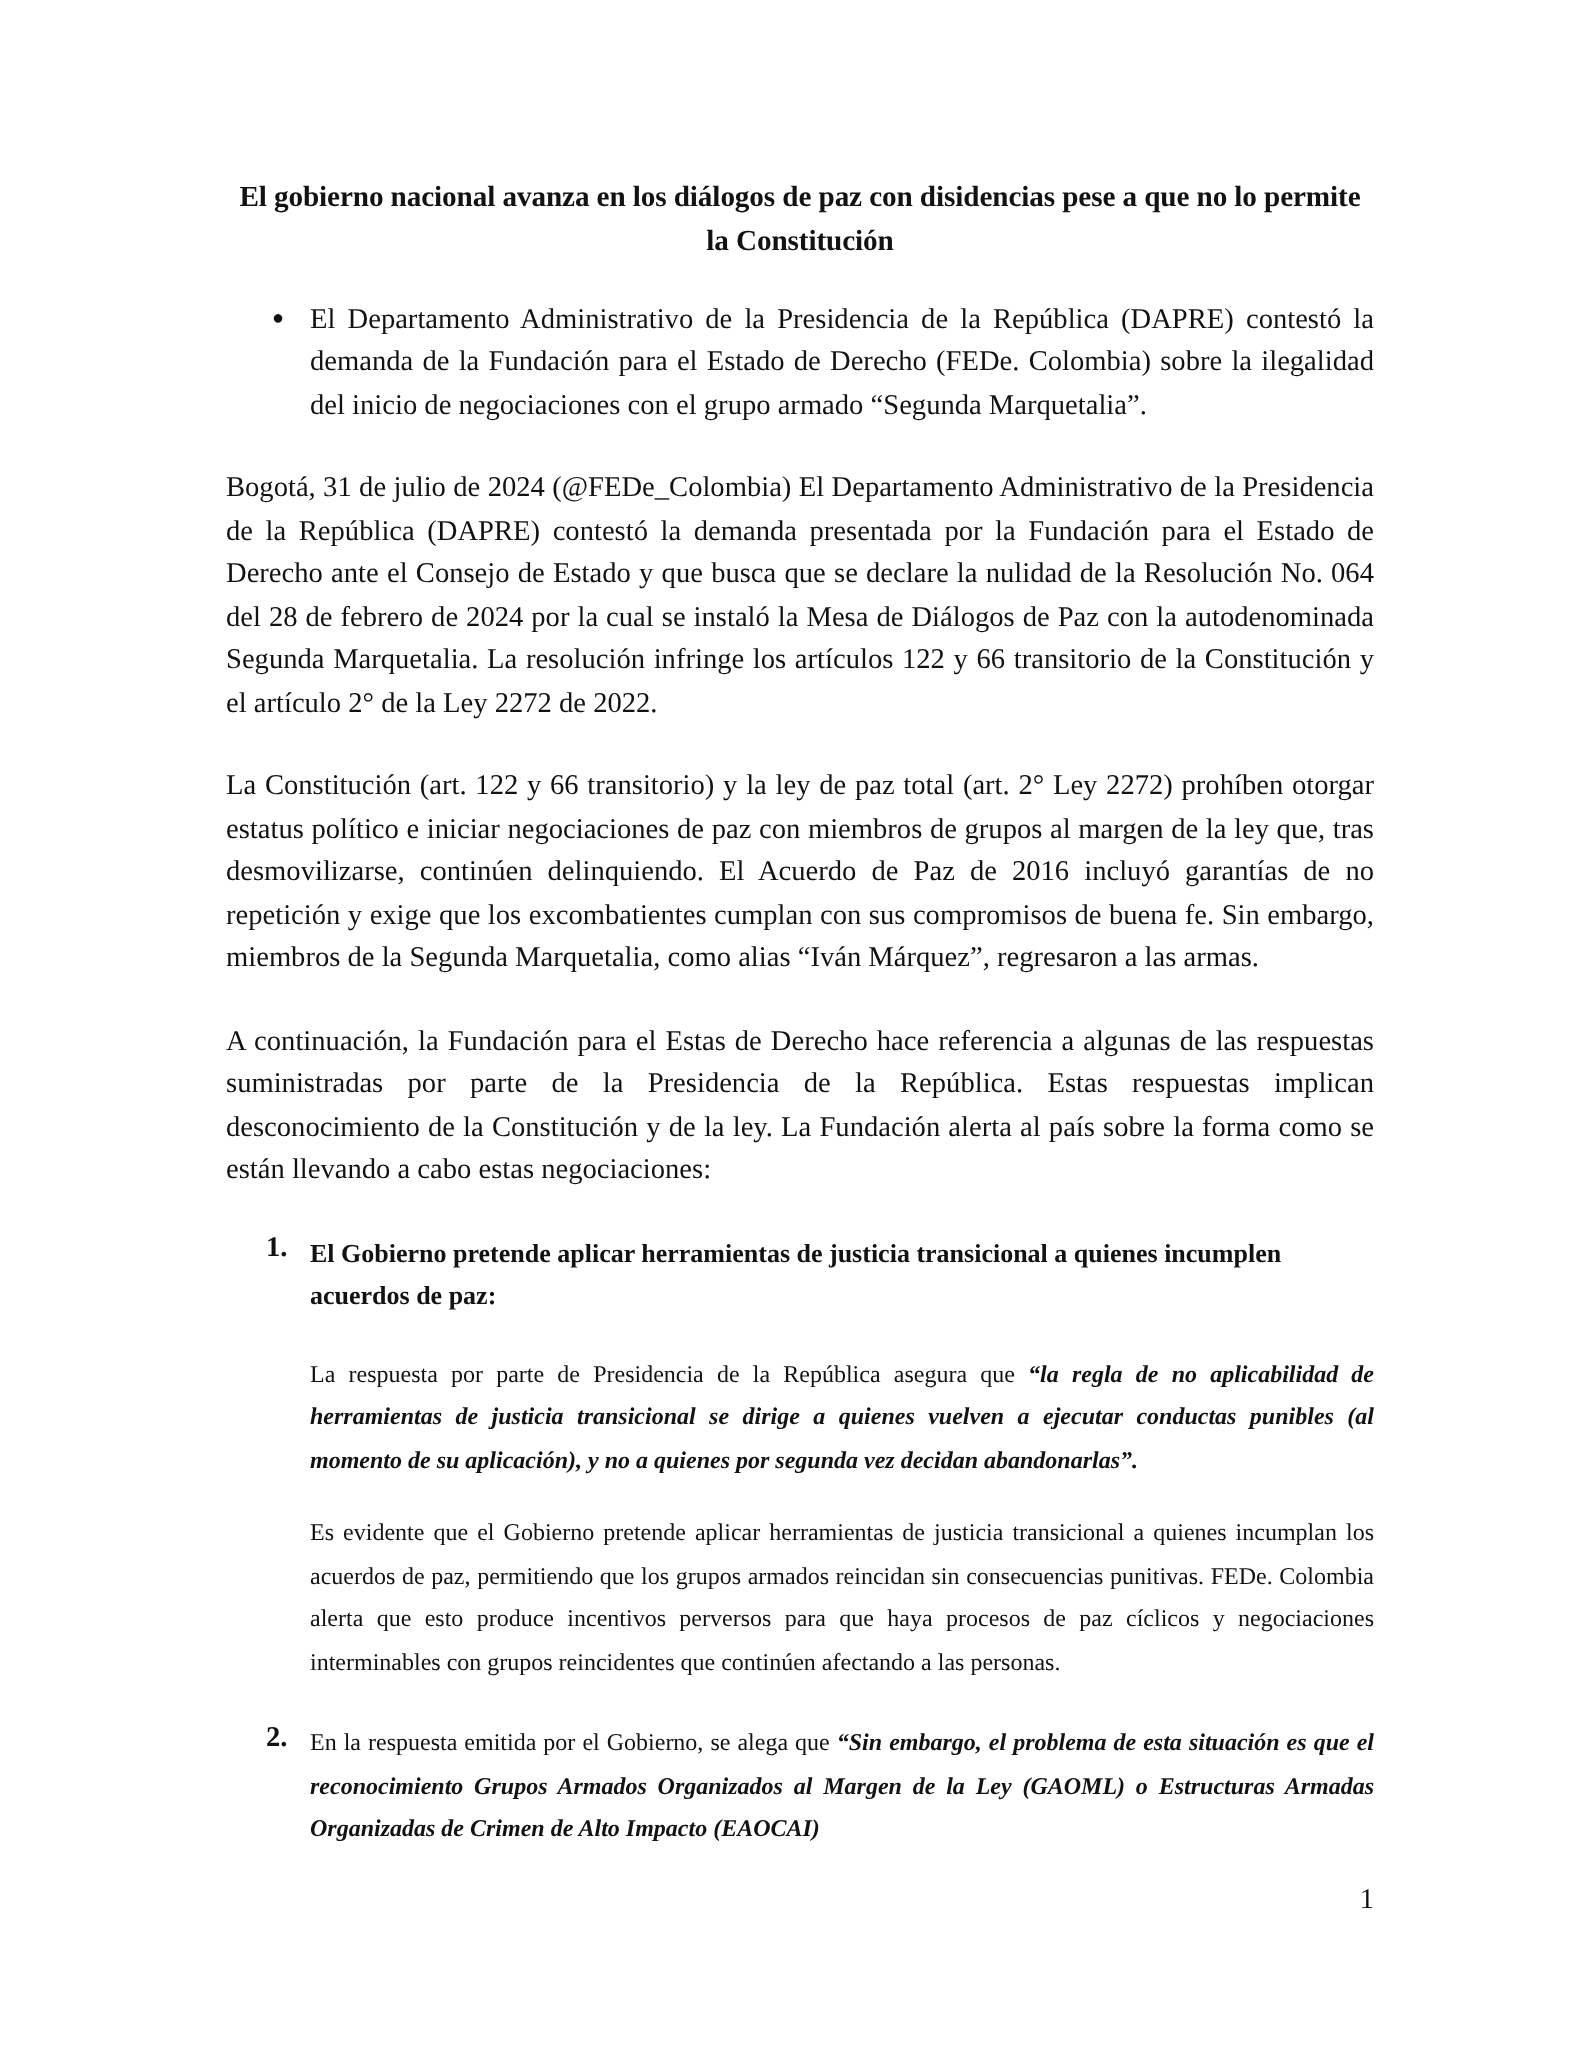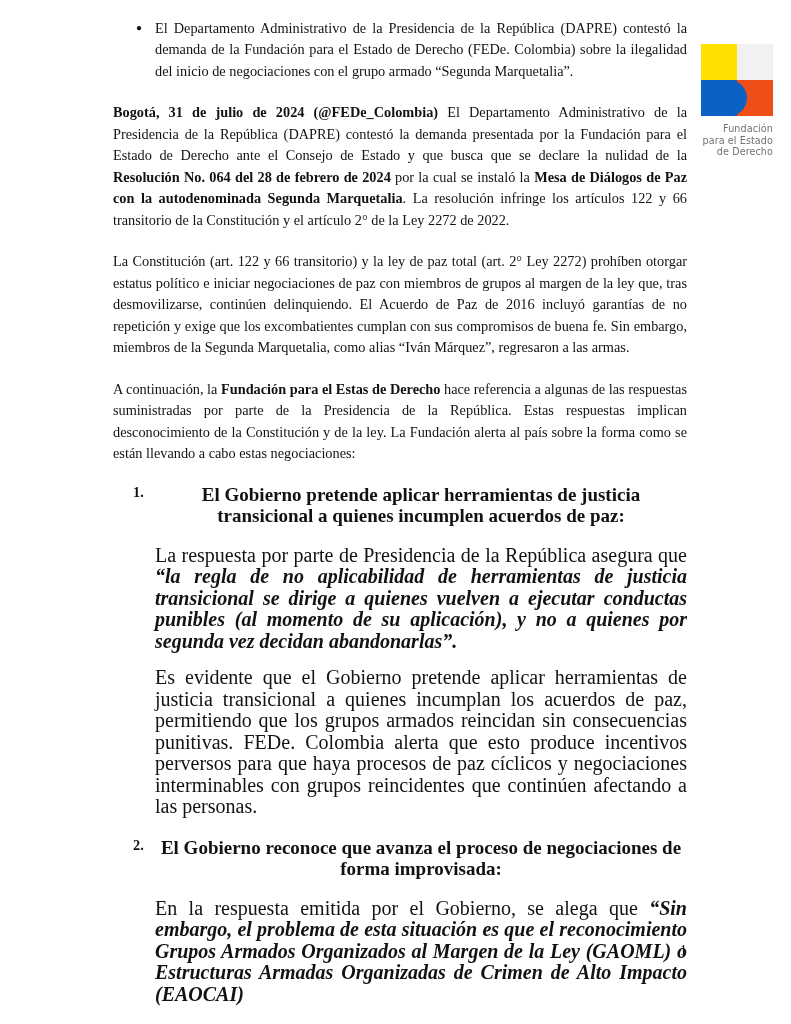--- a/index.html
+++ b/index.html
@@ -119,87 +119,73 @@
   ol.numbered > li::before {
     counter-increment: item;
     content: counter(item) ".";
     position: absolute;
     left: -22px;
     top: 0;
     font-size: 14.3px;
     font-weight: bold;
   }
   .item-head {
-    font-size: 19px;
+    font-size: 13px;
     line-height: 21.5px;
     font-weight: bold;
-    text-align: center;
+    text-align: left;
   }
   .sub-para {
     margin: 18px 0 0 0;
-    font-size: 20px;
+    font-size: 12px;
     line-height: 21.5px;
     text-align: justify;
   }
   .sub-para.gap { margin-top: 15px; }
 
-  b, .b { font-weight: bold; }
+  b, .b { font-weight: normal; }
   .bi { font-weight: bold; font-style: italic; }
 
   .page-number {
     position: absolute;
     left: 0;
     top: 941px;
     width: 687px;
     text-align: right;
     font-size: 14.3px;
     line-height: 18px;
   }
 </style>
 </head>
 <body>
 
 <div class="page">
 
-  <div class="logo-block">
-    <div class="logo-mark">
-      <div class="q q-tl" style="background:#FFE000;"></div>
-      <div class="q q-tr" style="background:#F1F1F1;"></div>
-      <div class="q q-bl" style="background:#0B61C4;"></div>
-      <div class="q q-br" style="background:#F04E17;"></div>
-      <div class="d-shape" style="background:#0B61C4;"></div>
-    </div>
-    <div class="logo-text">
-      <div>Fundación</div>
-      <div>para el Estado</div>
-      <div>de Derecho</div>
-    </div>
-  </div>
 
   <div class="doc">
 
+    <h1 class="doc-title">El gobierno nacional avanza en los diálogos de paz con disidencias pese a que no lo permite la Constitución</h1>
 
     <ul class="bullets">
       <li>El Departamento Administrativo de la Presidencia de la República (DAPRE) contestó la demanda de la Fundación para el Estado de Derecho (FEDe. Colombia) sobre la ilegalidad del inicio de negociaciones con el grupo armado “Segunda Marquetalia”.</li>
     </ul>
 
     <p class="para"><b>Bogotá, 31 de julio de 2024 (@FEDe_Colombia)</b><span> El Departamento Administrativo de la Presidencia de la República (DAPRE) contestó la demanda presentada por la Fundación para el Estado de Derecho ante el Consejo de Estado y que busca que se declare la nulidad de la </span><b>Resolución No. 064 del 28 de febrero de 2024</b><span> por la cual se instaló la </span><b>Mesa de Diálogos de Paz con la autodenominada Segunda Marquetalia</b><span>. La resolución infringe los artículos 122 y 66 transitorio de la Constitución y el artículo 2° de la Ley 2272 de 2022.</span></p>
 
     <p class="para">La Constitución (art. 122 y 66 transitorio) y la ley de paz total (art. 2° Ley 2272) prohíben otorgar estatus político e iniciar negociaciones de paz con miembros de grupos al margen de la ley que, tras desmovilizarse, continúen delinquiendo. El Acuerdo de Paz de 2016 incluyó garantías de no repetición y exige que los excombatientes cumplan con sus compromisos de buena fe. Sin embargo, miembros de la Segunda Marquetalia, como alias “Iván Márquez”, regresaron a las armas.</p>
 
     <p class="para"><span>A continuación, la </span><b>Fundación para el Estas de Derecho</b><span> hace referencia a algunas de las respuestas suministradas por parte de la Presidencia de la República. Estas respuestas implican desconocimiento de la Constitución y de la ley. La Fundación alerta al país sobre la forma como se están llevando a cabo estas negociaciones:</span></p>
 
     <ol class="numbered">
       <li>
         <div class="item-head">El Gobierno pretende aplicar herramientas de justicia transicional a quienes incumplen acuerdos de paz:</div>
         <p class="sub-para"><span>La respuesta por parte de Presidencia de la República asegura que </span><span class="bi">“la regla de no aplicabilidad de herramientas de justicia transicional se dirige a quienes vuelven a ejecutar conductas punibles (al momento de su aplicación), y no a quienes por segunda vez decidan abandonarlas”.</span></p>
         <p class="sub-para gap">Es evidente que el Gobierno pretende aplicar herramientas de justicia transicional a quienes incumplan los acuerdos de paz, permitiendo que los grupos armados reincidan sin consecuencias punitivas. FEDe. Colombia alerta que esto produce incentivos perversos para que haya procesos de paz cíclicos y negociaciones interminables con grupos reincidentes que continúen afectando a las personas.</p>
       </li>
       <li style="margin-top:19px;">
-        <div class="item-head">El Gobierno reconoce que avanza el proceso de negociaciones de forma improvisada:</div>
         <p class="sub-para"><span>En la respuesta emitida por el Gobierno, se alega que </span><span class="bi">“Sin embargo, el problema de esta situación es que el reconocimiento Grupos Armados Organizados al Margen de la Ley (GAOML) o Estructuras Armadas Organizadas de Crimen de Alto Impacto (EAOCAI)</span></p>
       </li>
     </ol>
 
   </div>
 
   <div class="page-number">1</div>
 
 </div>
 

